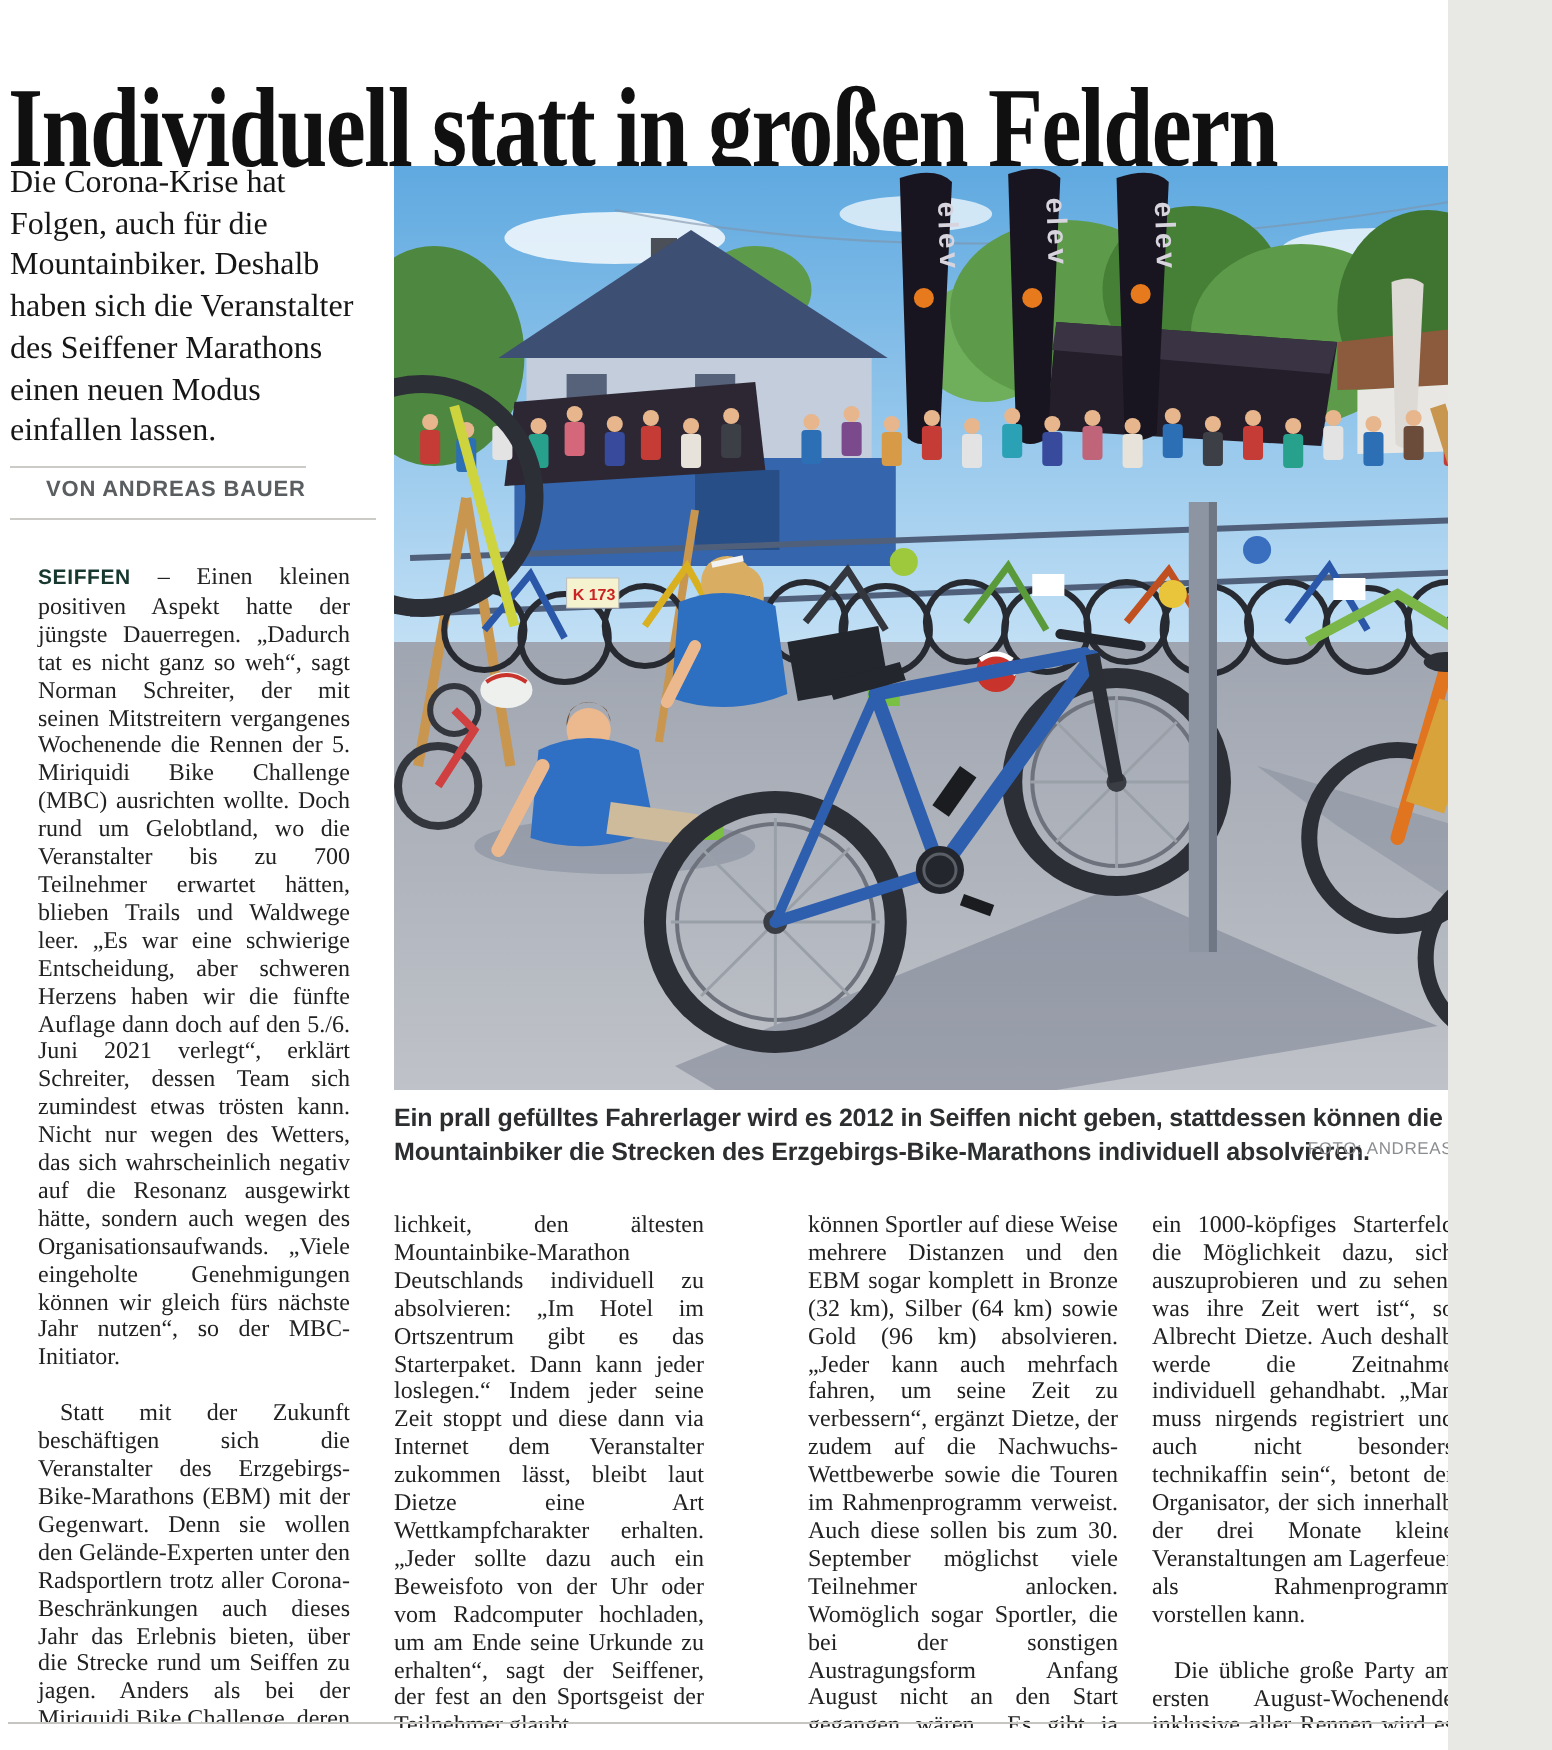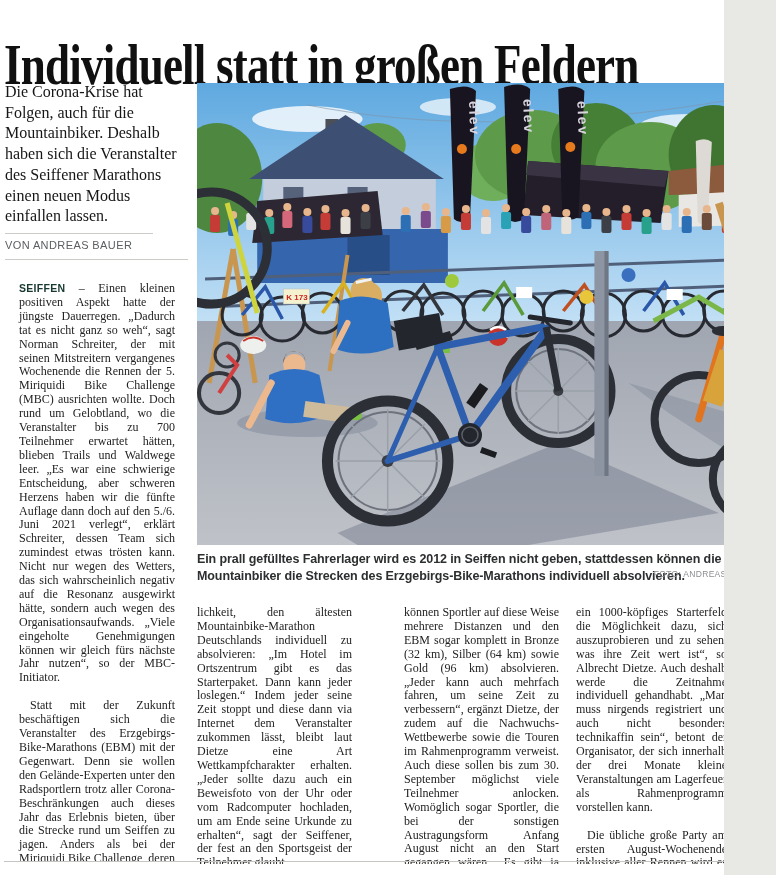--- a/index.html
+++ b/index.html
@@ -6,22 +6,22 @@
   .page{position:relative;width:724px;height:875px;background:#ffffff;overflow:hidden;
         font-family:"Liberation Serif",serif;color:#1a1a1a;}
   .headline{position:absolute;left:4px;top:-6px;font-size:57px;font-weight:700;
         letter-spacing:-1px;white-space:nowrap;color:#101010;
         transform:scaleX(0.79);transform-origin:left top;}
   .lead{position:absolute;left:5px;top:82px;width:181px;font-size:16px;
         line-height:20.7px;color:#161616;hyphens:auto;}
   .rule{position:absolute;height:1px;background:#cccbc7;}
   #rule-byline-top{left:5px;top:233px;width:148px;}
   #rule-byline-bottom{left:5px;top:259px;width:183px;}
-  .byline{position:absolute;left:5px;top:239px;font-family:"Liberation Sans",sans-serif;
-        font-size:11px;color:#5a5e61;letter-spacing:0.4px;}
+  .byline{position:absolute;left:23px;top:239px;font-family:"Liberation Sans",sans-serif;
+        font-size:11px;color:#5a5e61;letter-spacing:0.4px;font-weight:bold;}
   .bodycol{position:absolute;font-size:12px;line-height:13.9px;text-align:justify;
         color:#222;hyphens:auto;overflow:hidden;}
   .bodycol p{margin:14px;}
   .bodycol p.indent{text-indent:11px;}
   #col1{left:5px;top:268px;width:184px;height:594px;}
   #col2{left:183px;top:592px;width:183px;height:272px;}
   #col3{left:390px;top:592px;width:183px;height:272px;}
   #col4{left:562px;top:592px;width:179px;height:272px;}
   .loc{font-family:"Liberation Sans",sans-serif;font-weight:700;font-size:10.5px;
         color:#17382f;letter-spacing:0.3px;}

